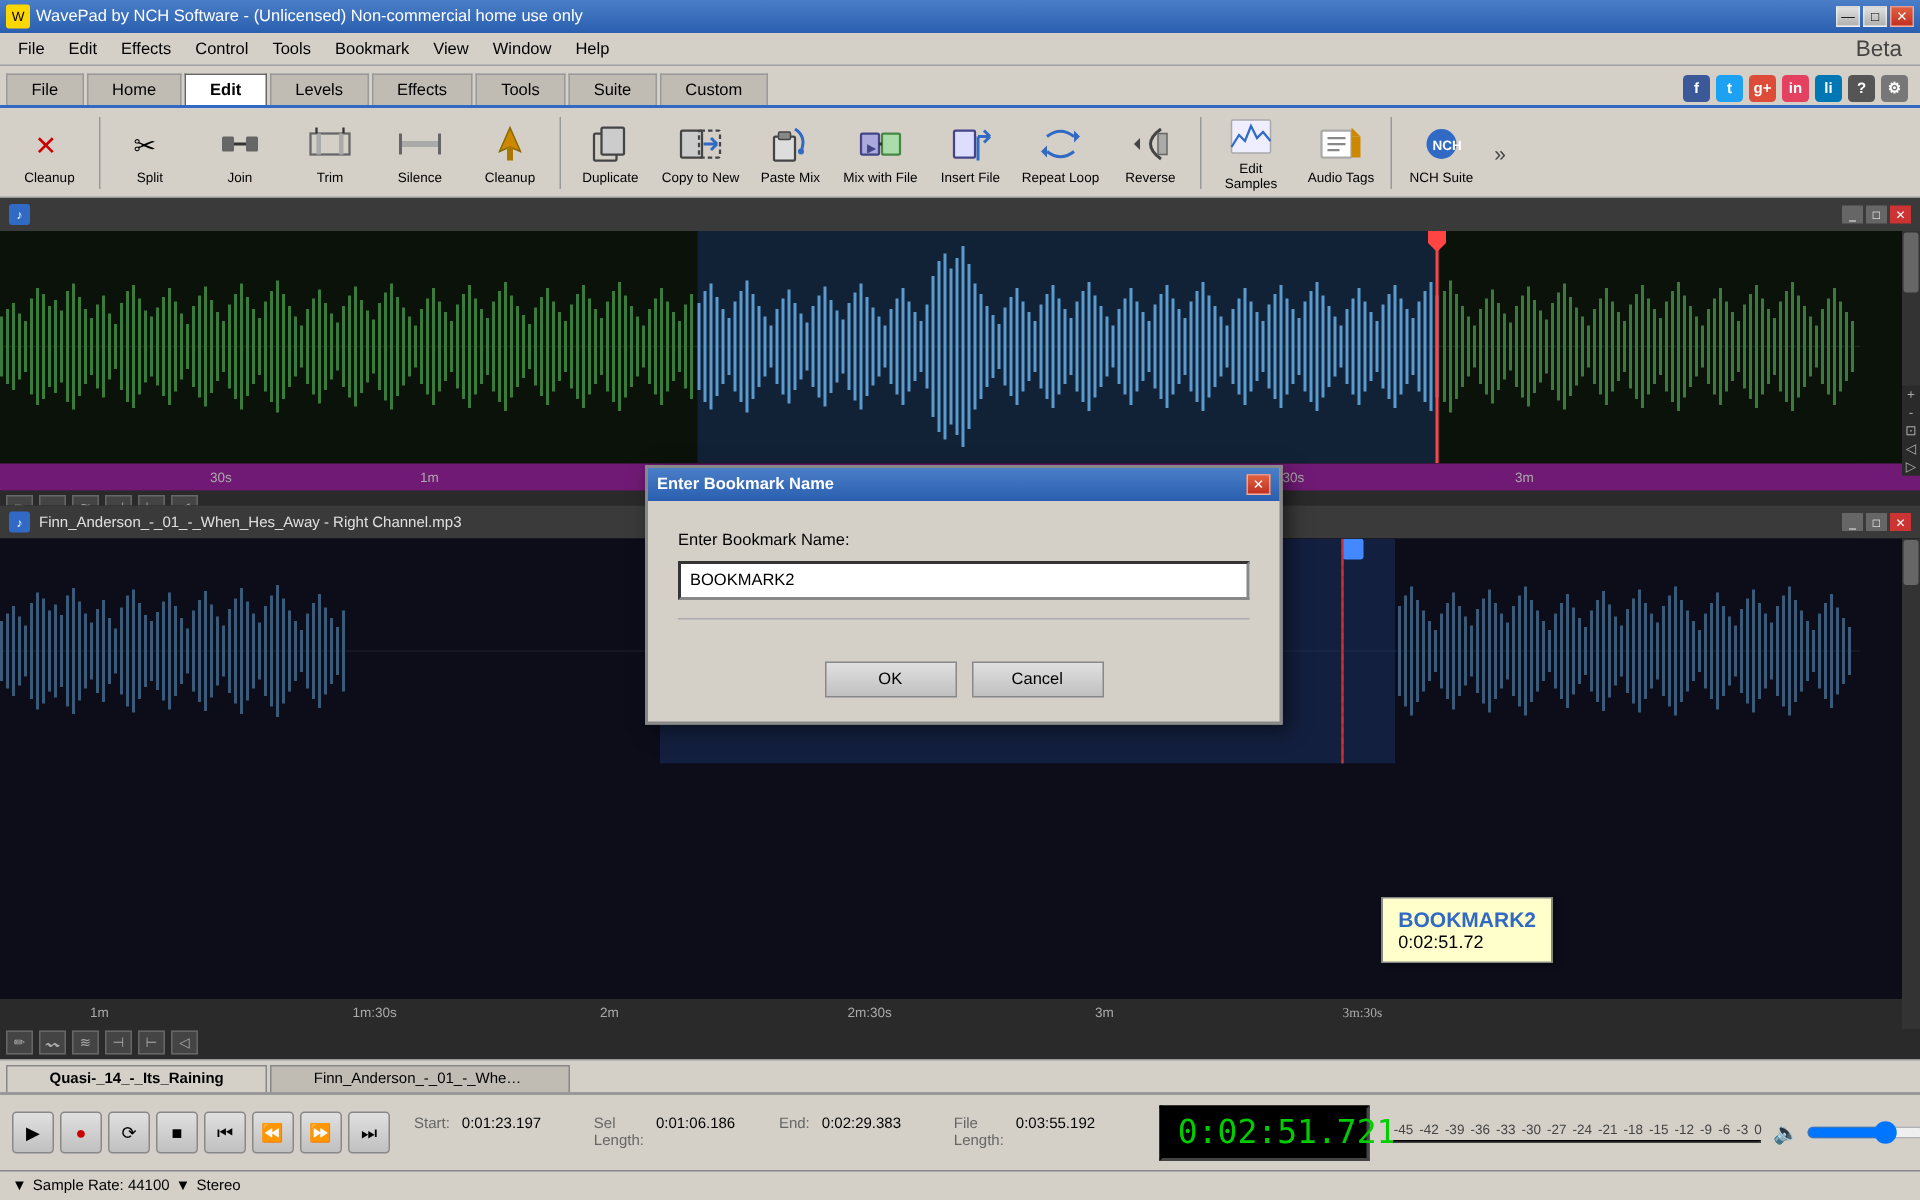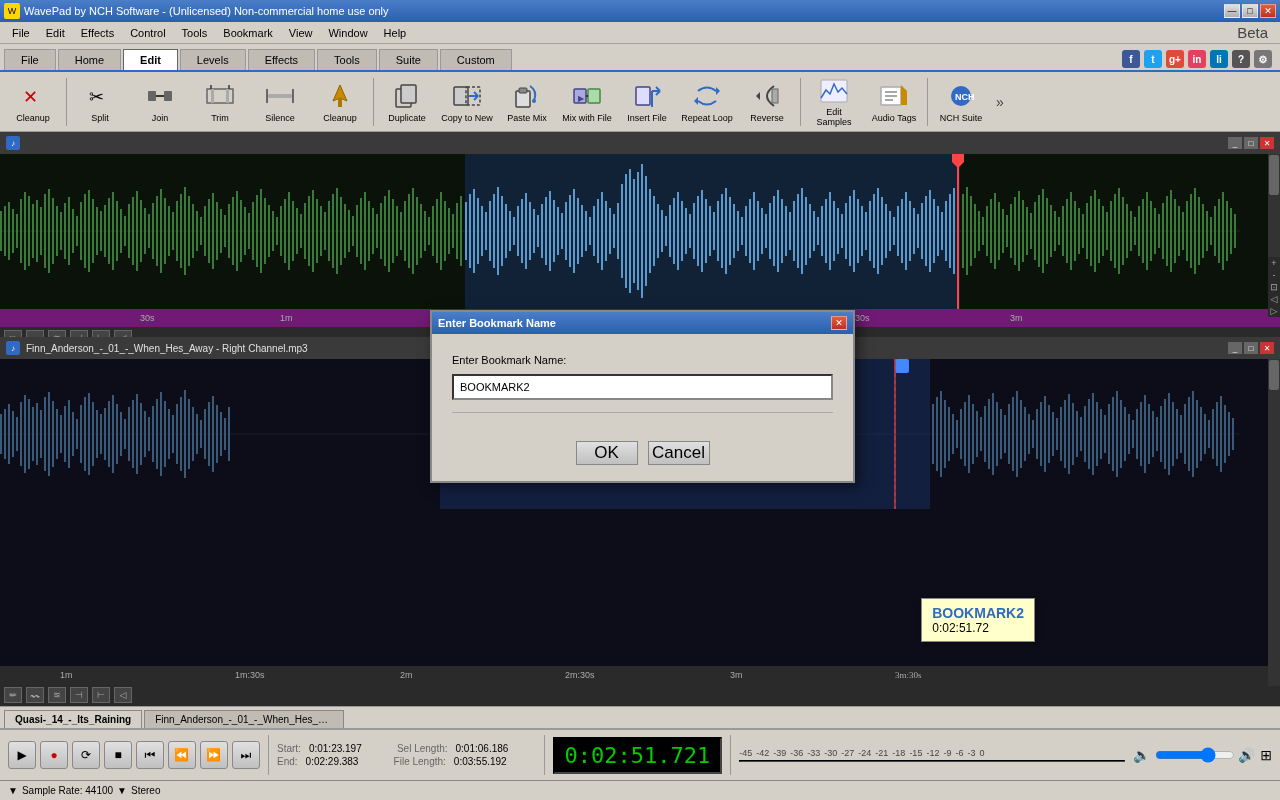--- a/index.html
+++ b/index.html
@@ -55,42 +55,42 @@
     
     #main { display: flex; flex-direction: column; height: calc(800px - 22px - 22px - 28px - 60px); }
     #tracks-container { flex: 1; overflow: hidden; position: relative; }
 
     
     #statusbar { height: 52px; background: #d4d0c8; border-top: 2px solid #999; display: flex; align-items: center; padding: 0 8px; gap: 12px; }
     #transport { display: flex; align-items: center; gap: 4px; }
     .transport-btn { width: 28px; height: 28px; background: linear-gradient(to bottom, #e0e0e0, #c0c0c0); border: 1px solid #888; border-radius: 3px; display: flex; align-items: center; justify-content: center; font-size: 12px; cursor: pointer; }
     .transport-btn.record { color: #cc0000; }
     #time-display { background: #000; color: #00cc00; font-family: monospace; font-size: 22px; padding: 4px 10px; border: 2px inset #444; min-width: 140px; text-align: center; }
-    #position-info { display: flex; flex-direction: column; gap: 2px; font-size: 10px; }
+    #position-info { display: flex; gap: 2px; font-size: 10px; }
     #position-info .row { display: flex; gap: 8px; }
     .pos-label { color: #666; }
     .pos-value { color: #000; min-width: 80px; }
     #vu-meter { flex: 1; height: 20px; background: #000; border: 1px inset #444; position: relative; }
     #vu-bar { height: 100%; width: 80%; background: linear-gradient(to right, #00aa00, #aaaa00, #aa0000); }
     #sample-rate-bar { height: 20px; background: #d4d0c8; border-top: 1px solid #999; display: flex; align-items: center; padding: 0 8px; gap: 8px; font-size: 10px; }
     .status-sep { width: 1px; height: 40px; background: #999; }
 
     
     #file-tabs { height: 22px; background: #d4d0c8; display: flex; align-items: flex-end; padding-left: 4px; border-top: 1px solid #999; }
-    .file-tab { padding: 3px 10px; font-size: 10px; background: #c0bcb4; border: 1px solid #888; border-bottom: none; cursor: pointer; margin-right: 2px; max-width: 200px; overflow: hidden; text-overflow: ellipsis; white-space: nowrap; }
+    .file-tab { padding: 3px 28px; font-size: 10px; background: #c0bcb4; border: 1px solid #888; border-bottom: none; cursor: pointer; margin-right: 2px; max-width: 200px; overflow: hidden; text-overflow: ellipsis; white-space: nowrap; }
     .file-tab.active { background: #d4d0c8; font-weight: bold; }
     #dialog { position: absolute; top: 310px; left: 430px; width: 425px; background: #d4d0c8; border: 2px solid #888; box-shadow: 4px 4px 12px rgba(0,0,0,0.5); pointer-events: all; }
     #dialog-titlebar { height: 22px; background: linear-gradient(to bottom, #4a7ec7, #2a5fb0); display: flex; align-items: center; padding: 0 6px; }
     #dialog-title { color: #fff; font-size: 11px; font-weight: bold; flex: 1; }
     #dialog-close { width: 16px; height: 14px; background: linear-gradient(to bottom, #e06040, #c03020); border: 1px solid rgba(255,255,255,0.5); color: #fff; font-size: 9px; display: flex; align-items: center; justify-content: center; cursor: pointer; }
     #dialog-body { padding: 20px 20px 16px; }
     #dialog-body label { display: block; margin-bottom: 8px; font-size: 11px; }
     #dialog-input { width: 100%; padding: 4px 6px; border: 2px inset #888; background: #fff; font-size: 11px; height: 26px; }
     #dialog-buttons { display: flex; justify-content: center; gap: 10px; padding: 8px 20px 16px; }
-    .dialog-btn { width: 62px; height: 24px; background: linear-gradient(to bottom, #e0e0e0, #c0c0c0); border: 1px solid #888; font-size: 17px; cursor: pointer; }
+    .dialog-btn { width: 88px; height: 24px; background: linear-gradient(to bottom, #e0e0e0, #c0c0c0); border: 1px solid #888; font-size: 11px; cursor: pointer; }
 
     
     #bookmark-tooltip { position: absolute; bottom: 130px; right: 240px; background: #ffffcc; border: 1px solid #888; padding: 6px 10px; font-size: 12px; box-shadow: 2px 2px 4px rgba(0,0,0,0.3); z-index: 50; }
     #bookmark-tooltip .bm-name { font-size: 14px; font-weight: bold; color: #316ac5; }
     #bookmark-tooltip .bm-time { font-size: 12px; }
   </style>
 </head>
 <body>
 
 <div id="titlebar">

